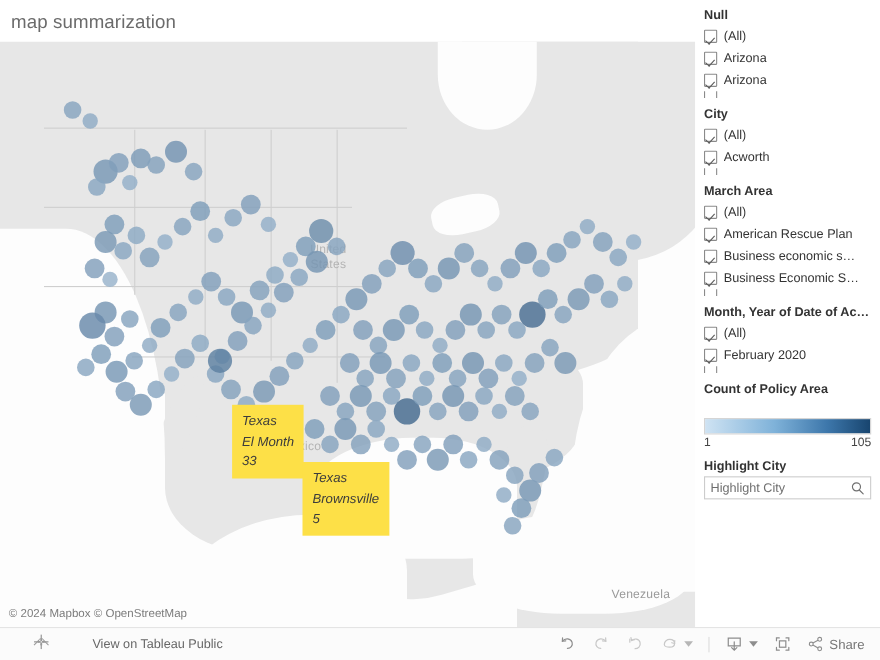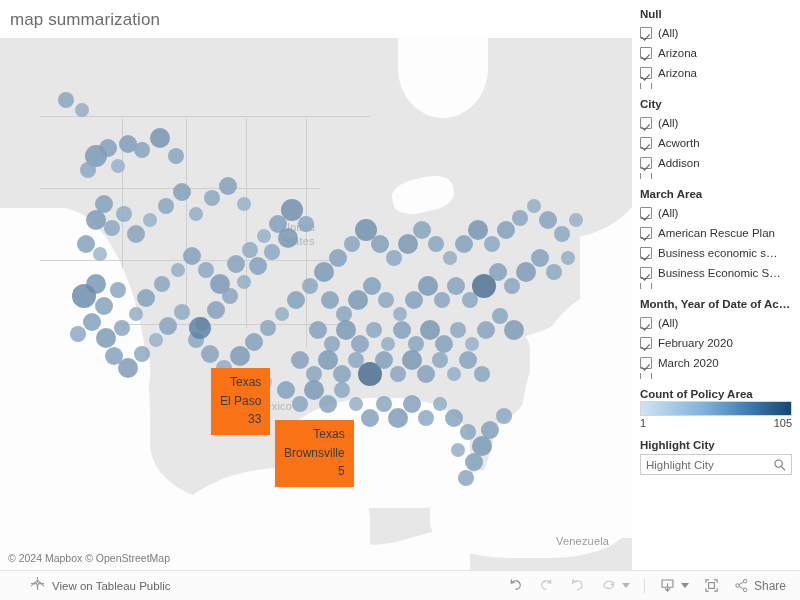--- a/index.html
+++ b/index.html
@@ -36,24 +36,25 @@
   .map-label.dark { color:#9a9a9a; }
 
   
   .pt {
     position: absolute; border-radius: 50%;
     opacity: .82;
   }
 
   
   .annot {
-    position: absolute; background: #f97316;
-    padding: 5px 9px 6px; text-align: right;
+    position: absolute; background: #fde047;
+    padding: 5px 9px 6px; text-align: left;
     font-size: 12px; color: #3c3c3c; line-height: 1.55;
     white-space: nowrap;
+    font-style: italic;
   }
 
   
   #attribution {
     position: absolute; left: 8px; bottom: 6px;
     font-size: 10.5px; color: #7c7c7c; white-space: nowrap;
   }
 
   
   #sidebar {
@@ -85,21 +86,21 @@
   }
   .cb-label {
     font-size: 11.5px; color: #333333; white-space: nowrap;
     overflow: hidden; text-overflow: ellipsis; max-width: 132px;
   }
   .cb-row.clipped { height: 6px; overflow: hidden; }
 
   
   .legend-title {
     font-size: 11.5px; color: #333; font-weight: bold;
-    margin-bottom: 1px; white-space: nowrap;
+    margin-bottom: 20px; white-space: nowrap;
   }
   #legend-bar {
     width: 152px; height: 15px;
     border: 1px solid #d5d5d5;
   }
   #legend-vals {
     display: flex; justify-content: space-between;
     width: 152px; margin-top: 1px;
     font-size: 11px; color: #444;
   }
@@ -126,21 +127,21 @@
   }
 
   
   #toolbar {
     position: absolute; left: 0; bottom: 0;
     width: 800px; height: 30px;
     background: #fbfbfb; border-top: 1px solid #e4e4e4;
     display: flex; align-items: center;
   }
   #tb-left { display: flex; align-items: center; gap: 7px; margin-left: 30px; }
-  #tb-left-label { font-size: 11.5px; color: #666; white-space: nowrap; }
+  #tb-left-label { font-size: 11.5px; color: #666; white-space: nowrap; margin-left: 32px; }
   #tb-right {
     margin-left: auto; display: flex; align-items: center;
     gap: 14px; margin-right: 14px;
   }
   .tb-icon { color: #c8c8c8; display: flex; align-items: center; }
   .tb-icon.active { color: #8d8d8d; }
   .tb-sep { width: 1px; height: 14px; background: #dcdcdc; }
   .tb-caret {
     width: 0; height: 0; border-left: 4px solid transparent;
     border-right: 4px solid transparent; border-top: 5px solid #b6b6b6;
@@ -343,21 +344,21 @@
           <div class="pt" style="left: 451px; top: 405px; width: 14px; height: 14px; background: rgb(143, 171, 197);"></div>
           <div class="pt" style="left: 481px; top: 383px; width: 18px; height: 18px; background: rgb(129, 159, 187);"></div>
           <div class="pt" style="left: 496px; top: 370px; width: 16px; height: 16px; background: rgb(137, 166, 193);"></div>
           <div class="pt" style="left: 189px; top: 279px; width: 22px; height: 22px; background: rgb(93, 128, 161);"></div>
           <div class="pt" style="left: 256px; top: 336px; width: 16px; height: 16px; background: rgb(159, 186, 209);"></div>
         </div>
 
       <div id="annot-layer">
           <div class="annot" style="left: 211px; top: 330px;">
             <div>Texas</div>
-            <div>El Paso</div>
+            <div>El Month</div>
             <div>33</div>
           </div>
           <div class="annot" style="left: 275px; top: 382px;">
             <div>Texas</div>
             <div>Brownsville</div>
             <div>5</div>
           </div>
         </div>
     </div>
 
@@ -390,24 +391,20 @@
           <div class="filter-title">City</div>
           <div class="cb-list">
             <div class="cb-row">
               <span class="cb-box checked"></span>
               <span class="cb-label">(All)</span>
             </div>
             <div class="cb-row">
               <span class="cb-box checked"></span>
               <span class="cb-label">Acworth</span>
             </div>
-            <div class="cb-row">
-              <span class="cb-box checked"></span>
-              <span class="cb-label">Addison</span>
-            </div>
             <div class="cb-row clipped">
               <span class="cb-box"></span>
             </div>
           </div>
         </div>
         <div class="filter-block">
           <div class="filter-title">March Area</div>
           <div class="cb-list">
             <div class="cb-row">
               <span class="cb-box checked"></span>
@@ -433,24 +430,20 @@
         <div class="filter-block">
           <div class="filter-title">Month, Year of Date of Ac…</div>
           <div class="cb-list">
             <div class="cb-row">
               <span class="cb-box checked"></span>
               <span class="cb-label">(All)</span>
             </div>
             <div class="cb-row">
               <span class="cb-box checked"></span>
               <span class="cb-label">February 2020</span>
-            </div>
-            <div class="cb-row">
-              <span class="cb-box checked"></span>
-              <span class="cb-label">March 2020</span>
             </div>
             <div class="cb-row clipped">
               <span class="cb-box"></span>
             </div>
           </div>
         </div>
       </div>
 
     <div class="filter-block" style="margin-top:2px;">
       <div class="legend-title">Count of Policy Area</div>

